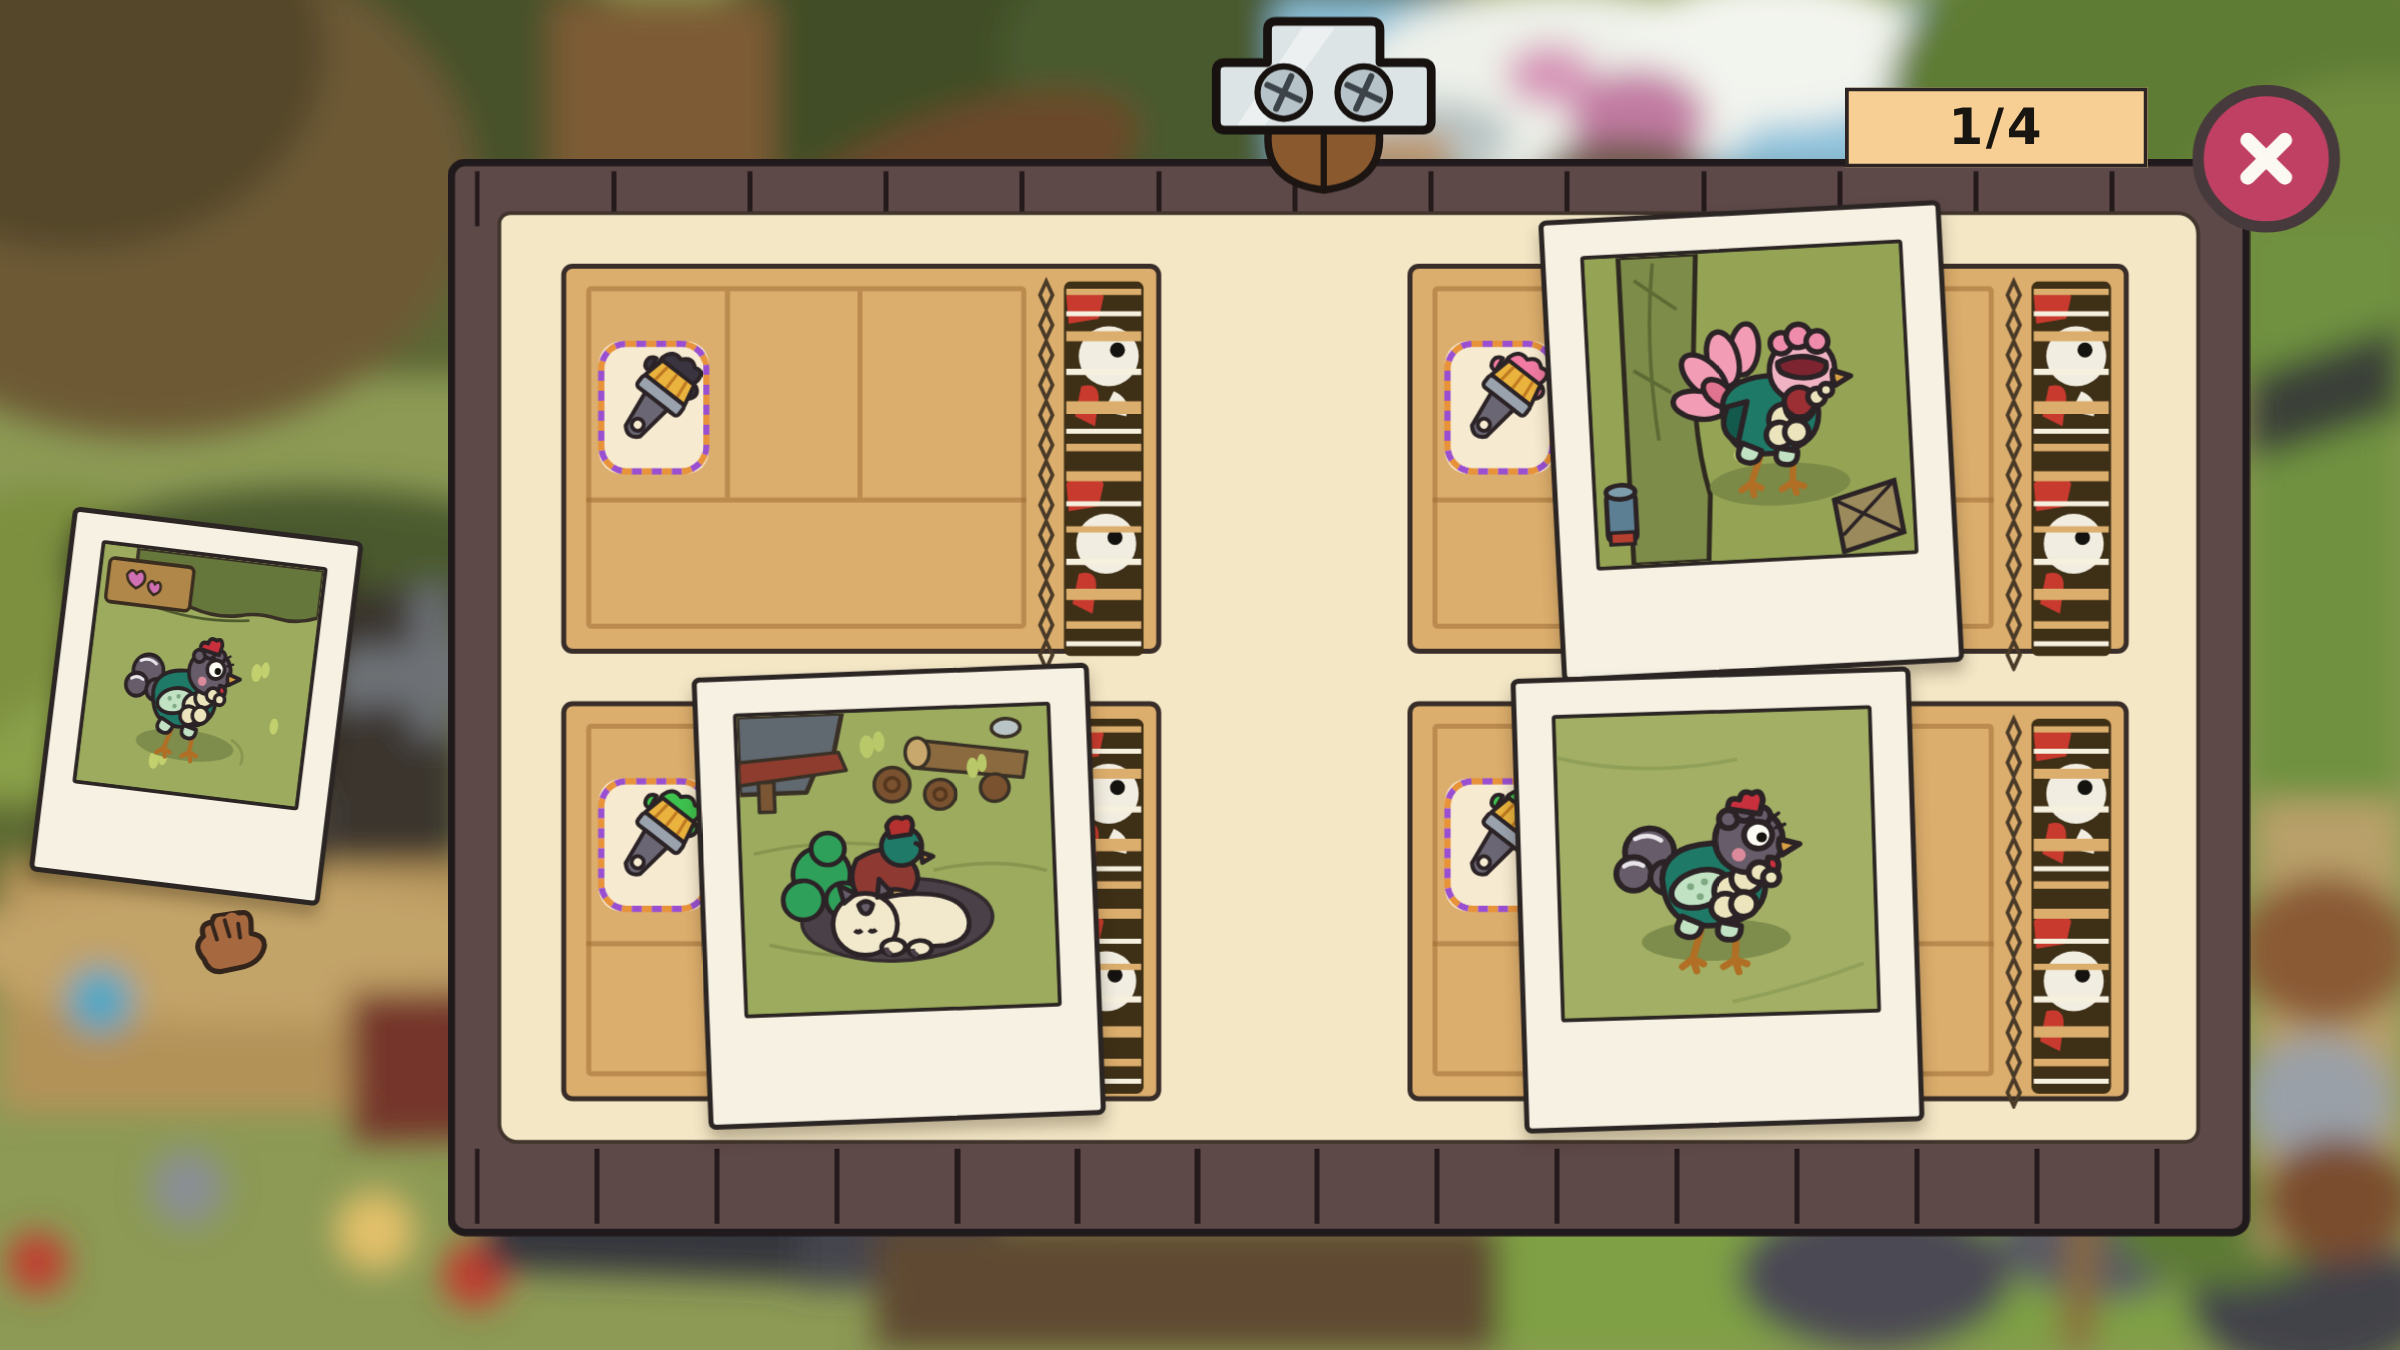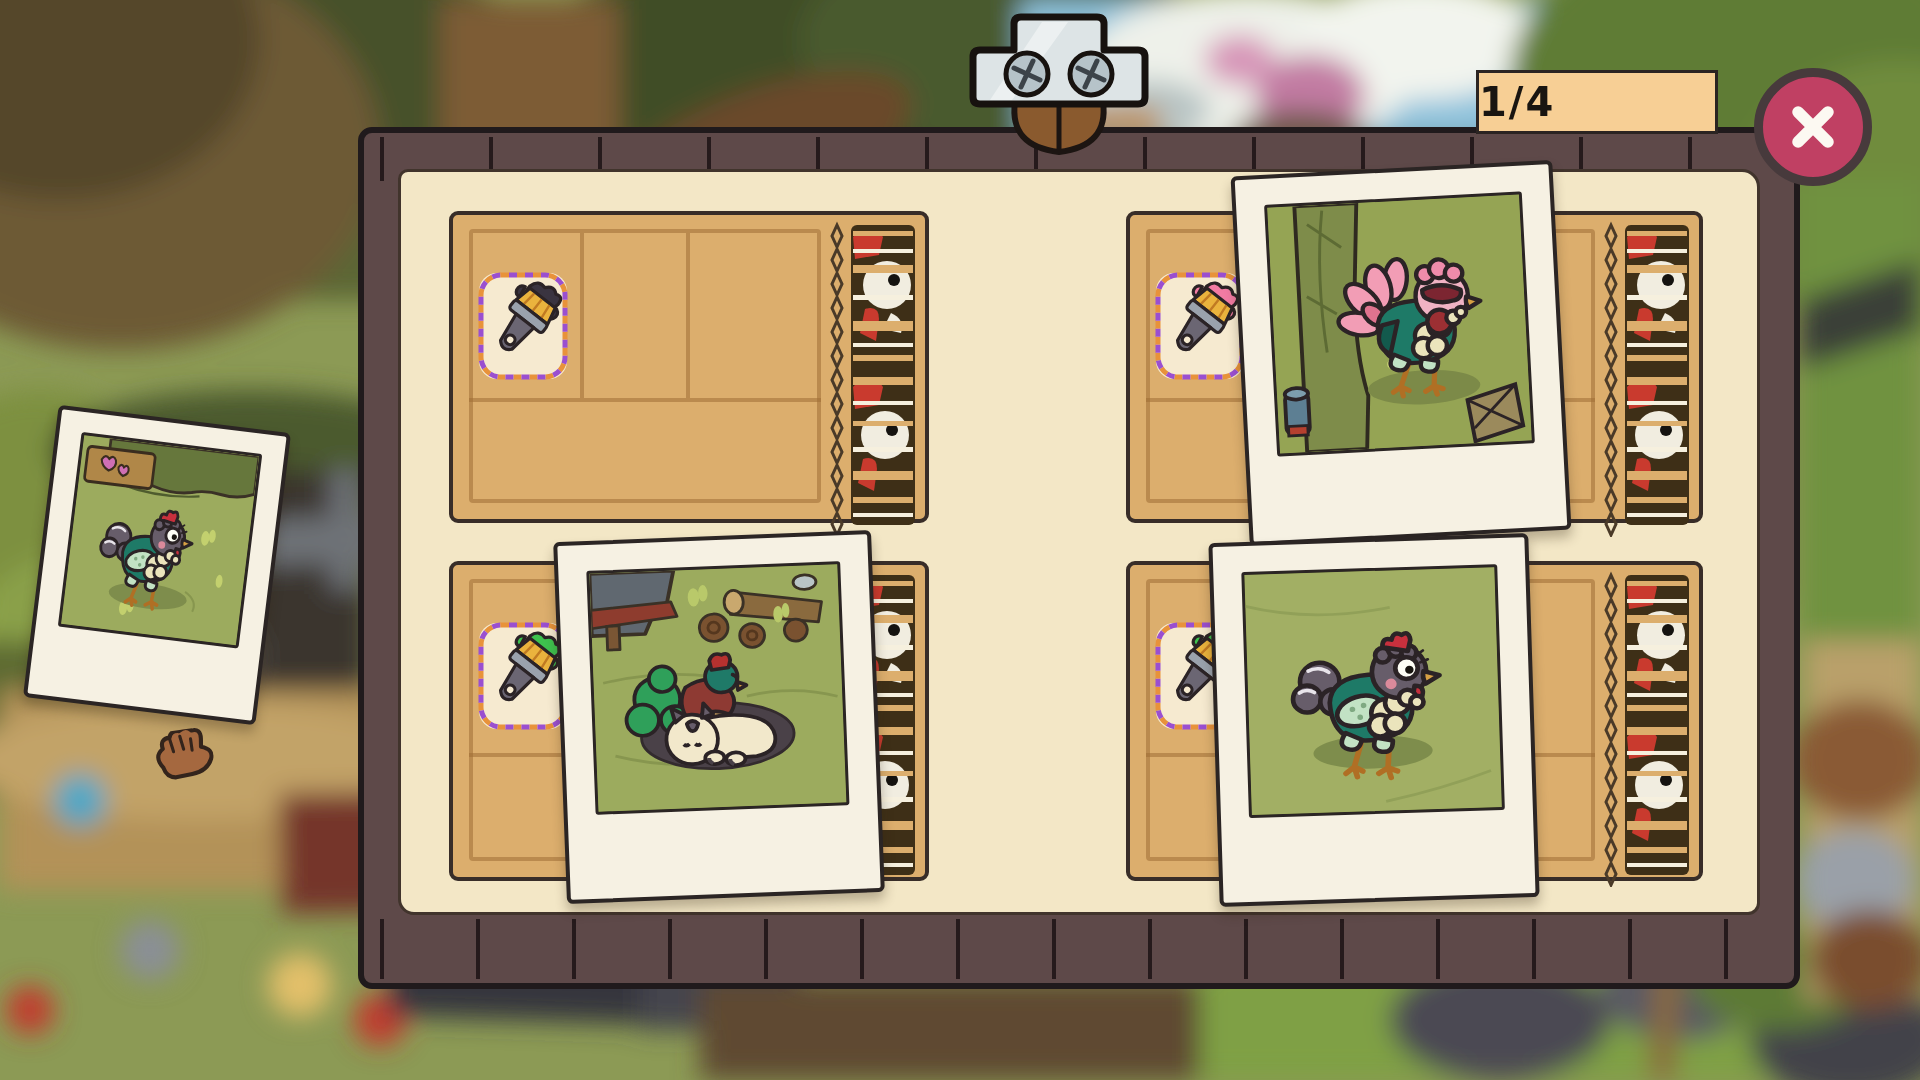--- a/index.html
+++ b/index.html
@@ -38,21 +38,21 @@
     box-sizing:border-box;box-shadow:0 8px 12px rgba(50,35,15,.30);}
   .polaroid .photo{position:absolute;left:28px;right:28px;top:26px;bottom:84px;
     border:3px solid #2b2524;border-radius:3px;overflow:hidden;background:#97a656;}
   .polaroid .photo svg{display:block;width:100%;height:100%;}
   .polaroid.small .photo{left:22px;right:22px;top:20px;bottom:70px;}
 
   
   .clamp{position:absolute;left:952px;top:10px;width:214px;height:172px;}
   .badge{position:absolute;left:1476px;top:70px;width:242px;height:64px;
     background:#f7cf95;border:3px solid #2b2422;box-sizing:border-box;
-    display:flex;align-items:center;justify-content:flex-start;
+    display:flex;align-items:center;justify-content:center;
     font-size:40px;font-weight:800;letter-spacing:2px;color:#191511;}
   .close-btn{position:absolute;left:1754px;top:68px;width:118px;height:118px;border-radius:50%;
     background:#c04063;border:9px solid #473a3c;box-sizing:border-box;cursor:pointer;
     display:flex;align-items:center;justify-content:center;}
   .hand{position:absolute;left:148px;top:730px;width:66px;height:60px;transform:rotate(-8deg);}
 </style>
 </head>
 <body>
 
 <div class="stage">

